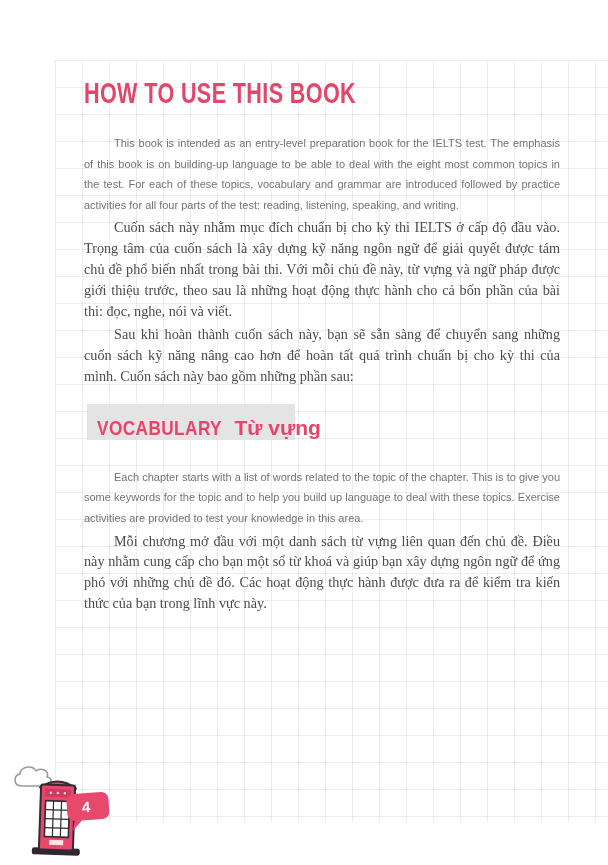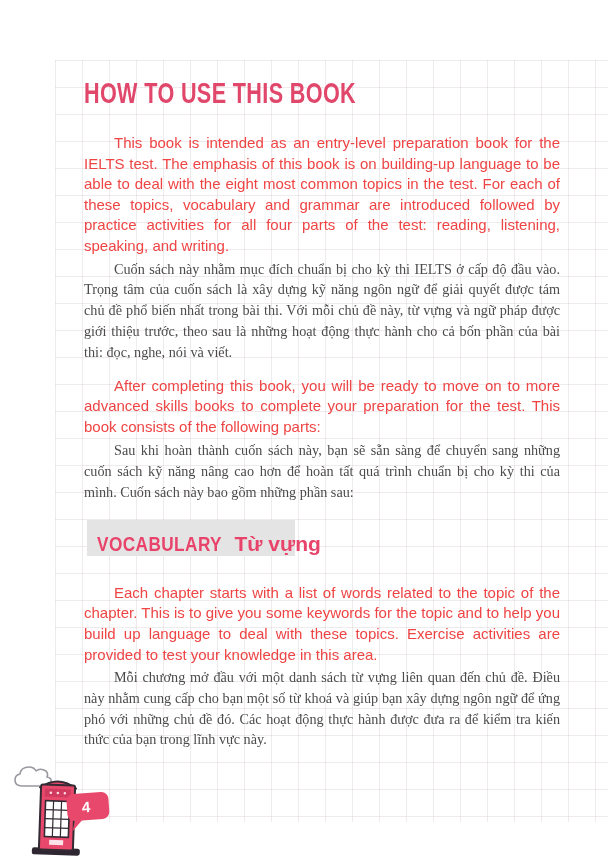--- a/index.html
+++ b/index.html
@@ -23,21 +23,21 @@
     margin:78px 0 0 0;
     font-family:"Liberation Sans",sans-serif;
     font-weight:bold;font-size:30px;line-height:30px;
     color:#e0476b;
     transform:scaleX(0.72);transform-origin:0 50%;
     white-space:nowrap;letter-spacing:0.5px;
   }
   p{margin:0;text-align:justify;text-indent:30px;}
   .en{
     font-family:"Liberation Sans",sans-serif;
-    font-size:15px;line-height:20.6px;color:#ef4444;
+    font-size:11px;line-height:20.6px;color:#737373;
   }
   .vi{
     font-family:"Liberation Serif","DejaVu Serif",serif;
     font-size:14.2px;line-height:20.8px;color:#4b4b4b;
   }
   .m-en1{margin-top:25px;}
   .m-vi1{margin-top:2px;font-family:Liberation Serif, serif;}
   .m-en2{margin-top:13px;}
   .m-vi2{margin-top:3px;}
   .m-en3{margin-top:27px;}
@@ -75,21 +75,20 @@
 
   <div class="grid-bg"></div>
 
   <div class="content">
 
     <h1 class="title">HOW TO USE THIS BOOK</h1>
 
     <p class="en m-en1">This book is intended as an entry-level preparation book for the IELTS test. The emphasis of this book is on building-up language to be able to deal with the eight most common topics in the test. For each of these topics, vocabulary and grammar are introduced followed by practice activities for all four parts of the test: reading, listening, speaking, and writing.</p>
     <p class="vi m-vi1">Cuốn sách này nhằm mục đích chuẩn bị cho kỳ thi IELTS ở cấp độ đầu vào. Trọng tâm của cuốn sách là xây dựng kỹ năng ngôn ngữ để giải quyết được tám chủ đề phổ biến nhất trong bài thi. Với mỗi chủ đề này, từ vựng và ngữ pháp được giới thiệu trước, theo sau là những hoạt động thực hành cho cả bốn phần của bài thi: đọc, nghe, nói và viết.</p>
 
-    <p class="en m-en2">After completing this book, you will be ready to move on to more advanced skills books to complete your preparation for the test. This book consists of the following parts:</p>
     <p class="vi m-vi2">Sau khi hoàn thành cuốn sách này, bạn sẽ sẵn sàng để chuyển sang những cuốn sách kỹ năng nâng cao hơn để hoàn tất quá trình chuẩn bị cho kỳ thi của mình. Cuốn sách này bao gồm những phần sau:</p>
 
     <div class="heading-box">
       <span class="h-en">VOCABULARY</span>
       <span class="h-vi">Từ vựng</span>
     </div>
 
     <p class="en m-en3">Each chapter starts with a list of words related to the topic of the chapter. This is to give you some keywords for the topic and to help you build up language to deal with these topics. Exercise activities are provided to test your knowledge in this area.</p>
     <p class="vi m-vi3">Mỗi chương mở đầu với một danh sách từ vựng liên quan đến chủ đề. Điều này nhằm cung cấp cho bạn một số từ khoá và giúp bạn xây dựng ngôn ngữ để ứng phó với những chủ đề đó. Các hoạt động thực hành được đưa ra để kiểm tra kiến thức của bạn trong lĩnh vực này.</p>
 

